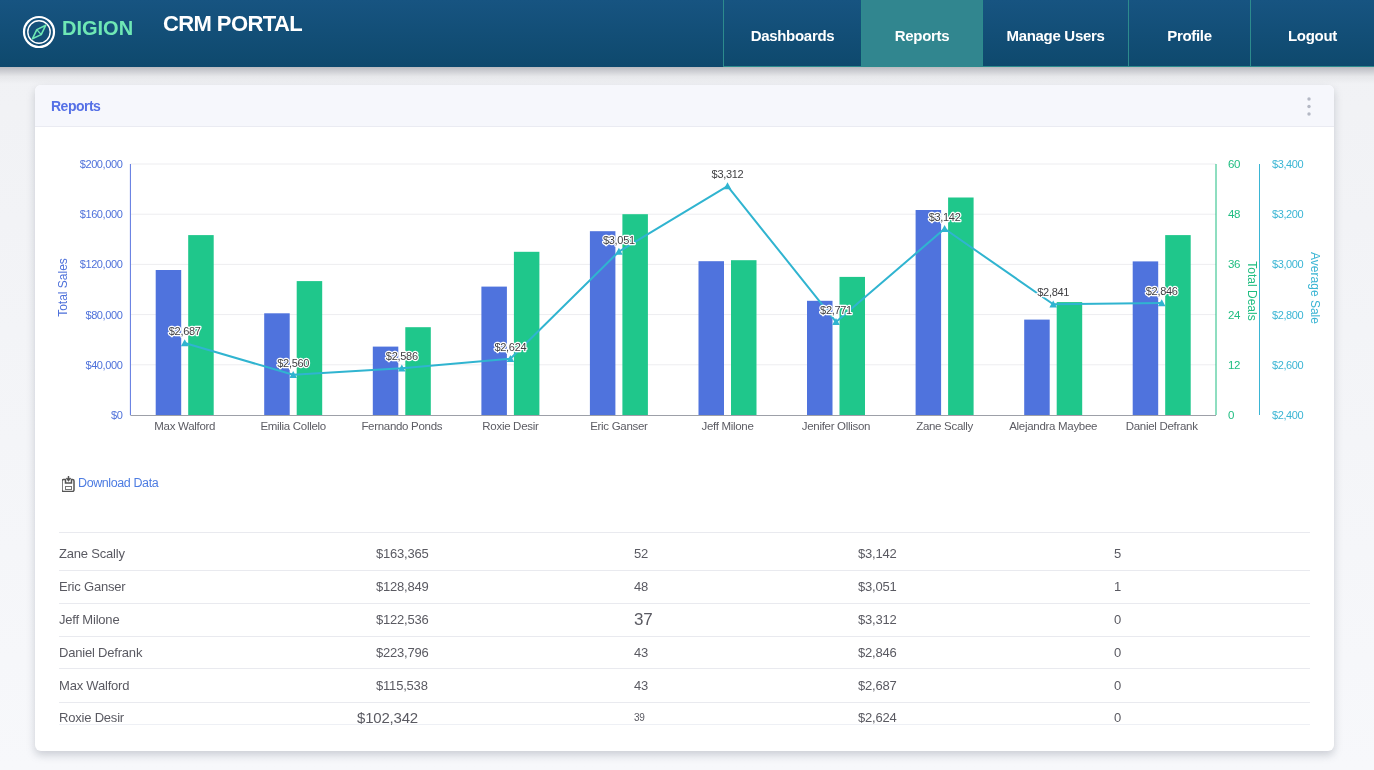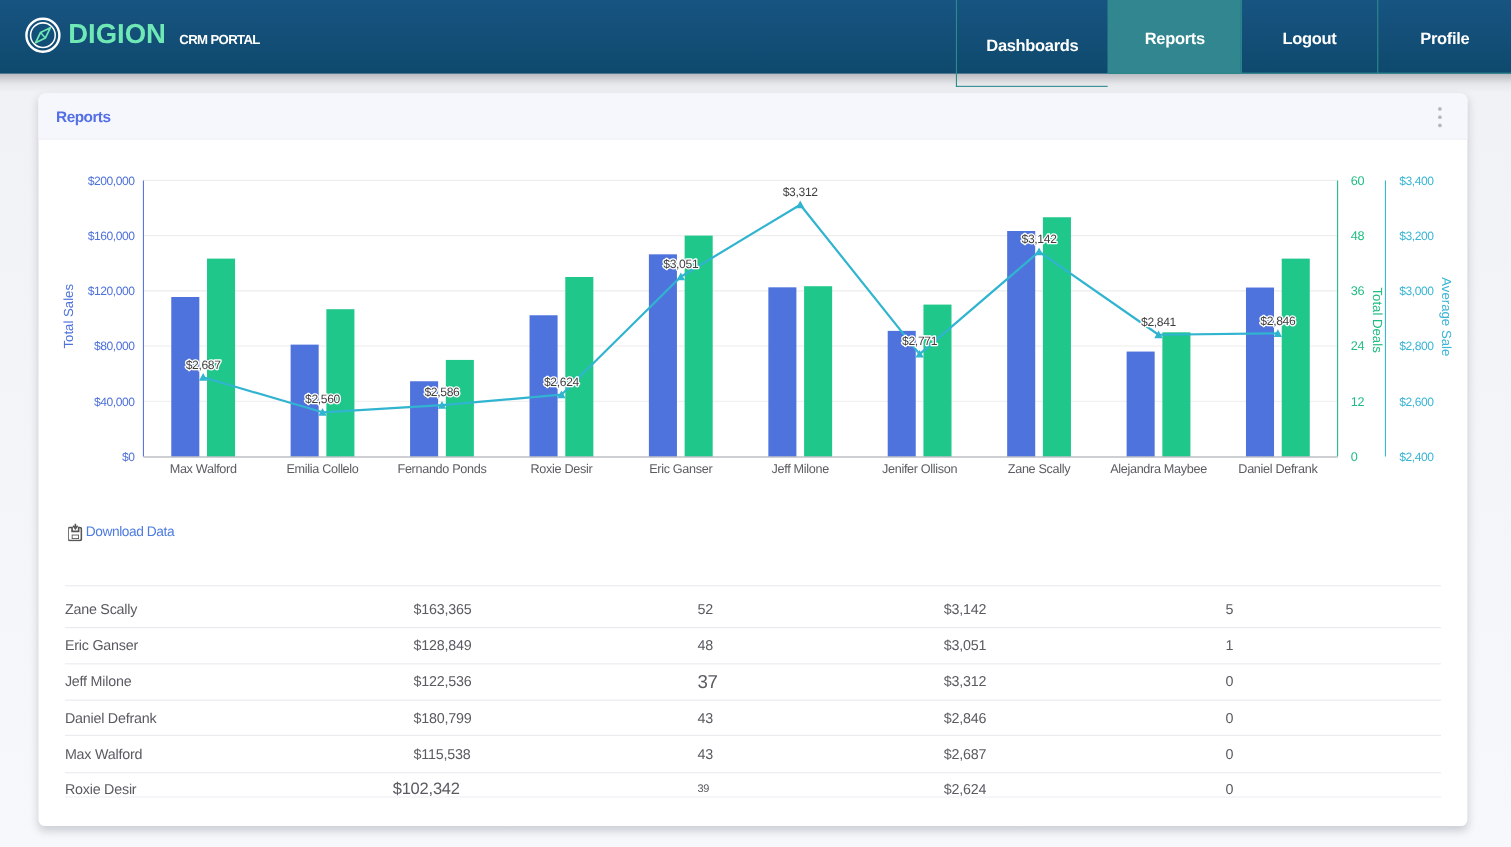--- a/index.html
+++ b/index.html
@@ -5,34 +5,37 @@
 body{width:1374px;height:770px;background:linear-gradient(180deg,#f0f1f4 0%,#f7f8fb 100%);font-family:"Liberation Sans",sans-serif;overflow:hidden;position:relative}
 </style></head>
 <body>
 <div id="hdr" style="position:absolute;left:0;top:0;width:1374px;height:67px;background:linear-gradient(180deg,#175481,#0e496d);z-index:5">
 <svg width="34" height="34" viewBox="0 0 34 34" style="position:absolute;left:22px;top:15px">
 <circle cx="17" cy="17" r="15" fill="none" stroke="#fff" stroke-width="2.2"></circle>
 <circle cx="17" cy="17" r="11.2" fill="none" stroke="#fff" stroke-width="1.4"></circle>
 <path d="M23.8 10.2 L19.2 19.6 L10.4 23.8 L14.8 14.6 Z" fill="none" stroke="#6ee7b4" stroke-width="1.6" stroke-linejoin="round"></path>
 <line x1="14.8" y1="14.6" x2="19.2" y2="19.6" stroke="#6ee7b4" stroke-width="1.4"></line>
 </svg>
-<span style="position:absolute;left:62px;top:17px;font-size:25px;font-weight:bold;color:#6fe8b5;letter-spacing:0px">DIGION</span>
-<span style="position:absolute;left:163px;top:29px;font-size:12px;font-weight:bold;color:#fff;letter-spacing:-0.6px">CRM PORTAL</span>
+<span style="position:absolute;left:62px;top:17px;font-size:20px;font-weight:bold;color:#6fe8b5;letter-spacing:0px">DIGION</span>
+<span style="position:absolute;left:163px;top:11px;font-size:22px;font-weight:bold;color:#fff;letter-spacing:-0.6px">CRM PORTAL</span>
 <div style="position:absolute;right:0;top:0;height:67px;display:flex">
-<div style="width:138px;height:79px;border-left:1px solid #2d8b8d;box-sizing:border-box;display:flex;align-items:center;justify-content:center;border-bottom:1px solid #2d8b8d;padding-top:4px">
+<div style="width:138px;height:67px;border-left:1px solid #2d8b8d;box-sizing:border-box;display:flex;align-items:center;justify-content:center;border-bottom:1px solid #2d8b8d;padding-top:4px">
         <span style="color:#fff;font-size:15px;font-weight:bold;letter-spacing:-0.3px">Dashboards</span>
       </div>
 <div style="width:121px;height:67px;background:#31868f;border-left:1px solid #2d8b8d;box-sizing:border-box;display:flex;align-items:center;justify-content:center;border-bottom:1px solid #2d8b8d;padding-top:4px">
         <span style="color:#fff;font-size:15px;font-weight:bold;letter-spacing:-0.3px">Reports</span>
       </div>
-<div style="width:124px;height:67px;border-left:1px solid #2d8b8d;box-sizing:border-box;display:flex;align-items:center;justify-content:center;border-bottom:1px solid #2d8b8d;padding-top:4px">
-        <span style="color:#fff;font-size:15px;font-weight:bold;letter-spacing:-0.3px">Logout</span>
+<div style="width:146px;height:67px;border-left:1px solid #2d8b8d;box-sizing:border-box;display:flex;align-items:center;justify-content:center;border-bottom:1px solid #2d8b8d;padding-top:4px">
+        <span style="color:#fff;font-size:15px;font-weight:bold;letter-spacing:-0.3px">Manage Users</span>
       </div>
 <div style="width:122px;height:67px;border-left:1px solid #2d8b8d;box-sizing:border-box;display:flex;align-items:center;justify-content:center;border-bottom:1px solid #2d8b8d;padding-top:4px">
         <span style="color:#fff;font-size:15px;font-weight:bold;letter-spacing:-0.3px">Profile</span>
+      </div>
+<div style="width:124px;height:67px;border-left:1px solid #2d8b8d;box-sizing:border-box;display:flex;align-items:center;justify-content:center;border-bottom:1px solid #2d8b8d;padding-top:4px">
+        <span style="color:#fff;font-size:15px;font-weight:bold;letter-spacing:-0.3px">Logout</span>
       </div>
 </div>
 </div>
 <div id="shadowband" style="position:absolute;left:0;top:67px;width:1374px;height:17px;background:linear-gradient(180deg,#babbc1 0%,#e6e7ea 55%,rgba(243,244,248,0) 100%)"></div>
 <div id="card" style="position:absolute;left:35px;top:85px;width:1299px;height:666px;background:#fff;border-radius:6px;box-shadow:0 4px 8px rgba(112,117,135,.33)">
 <div style="position:absolute;left:0;top:0;width:100%;height:42px;background:#f6f7fc;border-bottom:1px solid #eaebf2;border-radius:6px 6px 0 0">
 <span style="position:absolute;left:16px;top:14px;font-size:14px;line-height:14px;font-weight:bold;letter-spacing:-0.5px;color:#5570e6">Reports</span>
 <svg width="6" height="22" viewBox="0 0 6 22" style="position:absolute;right:22px;top:11px">
         <circle cx="3" cy="3" r="1.7" fill="#b4b8c4"></circle>
         <circle cx="3" cy="10.5" r="1.7" fill="#b4b8c4"></circle>
@@ -152,21 +155,21 @@
 </div>
 <div style="position:absolute;left:0;top:527.0px;width:100%;height:16px">
 <span style="position:absolute;left:24px;top:0;font-size:13px;color:#5a5a62;line-height:16px;letter-spacing:-0.2px">Jeff Milone</span>
 <span style="position:absolute;left:341px;top:0;font-size:13px;color:#5a5a62;line-height:16px;letter-spacing:-0.2px">$122,536</span>
 <span style="position:absolute;left:599px;top:0;font-size:17px;color:#5a5a62;line-height:16px;letter-spacing:-0.2px">37</span>
 <span style="position:absolute;left:823px;top:0;font-size:13px;color:#5a5a62;line-height:16px;letter-spacing:-0.2px">$3,312</span>
 <span style="position:absolute;left:1079px;top:0;font-size:13px;color:#5a5a62;line-height:16px;letter-spacing:-0.2px">0</span>
 </div>
 <div style="position:absolute;left:0;top:560.2px;width:100%;height:16px">
 <span style="position:absolute;left:24px;top:0;font-size:13px;color:#5a5a62;line-height:16px;letter-spacing:-0.2px">Daniel Defrank</span>
-<span style="position:absolute;left:341px;top:0;font-size:13px;color:#5a5a62;line-height:16px;letter-spacing:-0.2px">$180,799</span>
+<span style="position:absolute;left:341px;top:0;font-size:13px;color:#5a5a62;line-height:16px;letter-spacing:-0.2px">$223,796</span>
 <span style="position:absolute;left:599px;top:0;font-size:13px;color:#5a5a62;line-height:16px;letter-spacing:-0.2px">43</span>
 <span style="position:absolute;left:823px;top:0;font-size:13px;color:#5a5a62;line-height:16px;letter-spacing:-0.2px">$2,846</span>
 <span style="position:absolute;left:1079px;top:0;font-size:13px;color:#5a5a62;line-height:16px;letter-spacing:-0.2px">0</span>
 </div>
 <div style="position:absolute;left:0;top:592.7px;width:100%;height:16px">
 <span style="position:absolute;left:24px;top:0;font-size:13px;color:#5a5a62;line-height:16px;letter-spacing:-0.2px">Max Walford</span>
 <span style="position:absolute;left:341px;top:0;font-size:13px;color:#5a5a62;line-height:16px;letter-spacing:-0.2px">$115,538</span>
 <span style="position:absolute;left:599px;top:0;font-size:13px;color:#5a5a62;line-height:16px;letter-spacing:-0.2px">43</span>
 <span style="position:absolute;left:823px;top:0;font-size:13px;color:#5a5a62;line-height:16px;letter-spacing:-0.2px">$2,687</span>
 <span style="position:absolute;left:1079px;top:0;font-size:13px;color:#5a5a62;line-height:16px;letter-spacing:-0.2px">0</span>

